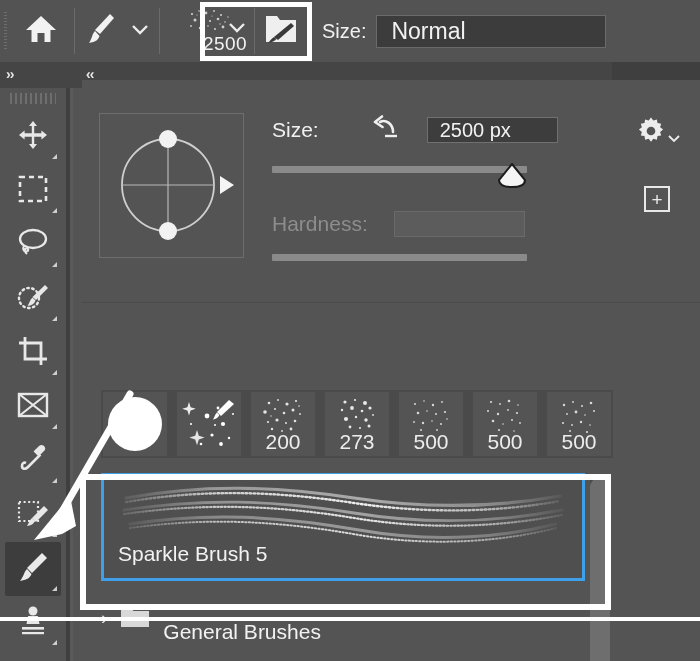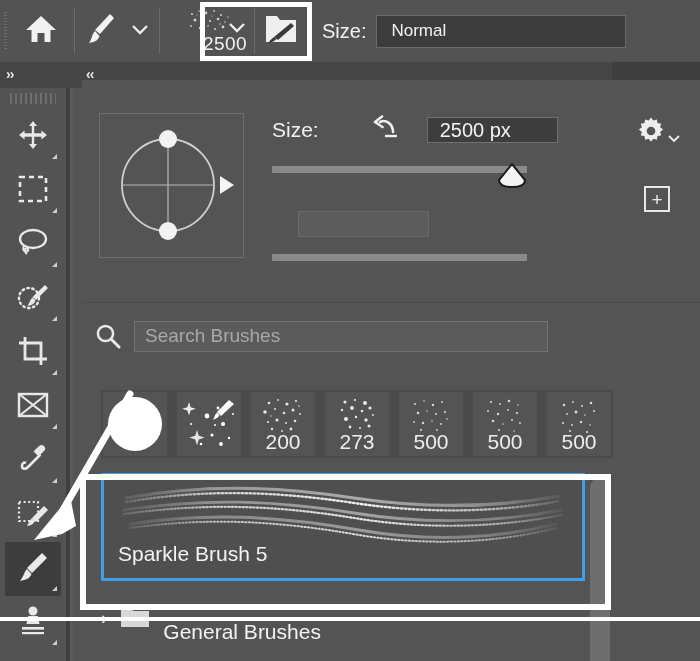--- a/index.html
+++ b/index.html
@@ -43,23 +43,23 @@
 
   .white-box-toolbar {
     position: absolute; left: 200px; top: 2px; width: 112px; height: 59px;
     border: 5px solid #ffffff; pointer-events: none; z-index: 40;
   }
 
   .panel-toggle-btn { width: 44px; height: 62px; display:flex; align-items:center; justify-content:center; }
 
   .mode-label { font-size: 20px; color: #f0f0f0; margin-left: 10px; margin-right: 10px; }
   .mode-select {
-    height: 33px; width: 250px; background: #3c3c3c; border: 1px solid #6a6a6a;
+    height: 33px; width: 230px; background: #3c3c3c; border: 1px solid #6a6a6a;
     display: flex; align-items: center; padding-left: 14px;
-    font-size: 17px; color: #f2f2f2;
+    font-size: 23px; color: #f2f2f2;
   }
 
   
   .dock-strip {
     position: absolute; left: 0; top: 62px; width: 700px; height: 26px;
     background: #454545;
   }
   .dock-chev {
     position: absolute; top: 4px; font-size: 14px; color: #e6e6e6;
     font-weight: bold; letter-spacing: -1px;
@@ -432,20 +432,21 @@
         <div style="position:relative; height:40px; margin-top:12px;">
           <div class="slider-track" style="left:0; top:7px; width:255px;"></div>
           <div class="slider-knob" style="left:225px; top:4px;">
             <svg width="30" height="25" viewBox="0 0 30 25">
               <path d="M15 1 L28 17 C28 22 23 24 15 24 C7 24 2 22 2 17 Z" fill="#f5f5f5" stroke="#1c1c1c" stroke-width="2"></path>
             </svg>
           </div>
         </div>
 
         <div style="display:flex; align-items:center; height:34px; margin-top:8px;">
+          <span class="lbl-hard">Hardness:</span>
           <div class="num-field disabled" style="width:131px; margin-left:26px;"></div>
         </div>
 
         <div style="position:relative; height:20px; margin-top:13px;">
           <div class="slider-track" style="left:0; top:0; width:255px;"></div>
         </div>
       </div>
 
       <div class="gear-wrap">
         <span>
@@ -459,29 +460,20 @@
             <path d="M1 2 L6 7 L11 2" stroke="#ededed" stroke-width="1.8" fill="none"></path>
           </svg>
         </span>
       </div>
 
       <div class="plus-btn">+</div>
     </div>
 
     <div class="divider" style="position:absolute; left:0; top:222px; width:618px;"></div>
 
-    <div class="search-row">
-      <div class="search-icon-wrap">
-        <svg width="26" height="26" viewBox="0 0 26 26">
-          <circle cx="10.5" cy="10.5" r="7.6" fill="none" stroke="#e8e8e8" stroke-width="2.5"></circle>
-          <line x1="16" y1="16" x2="24" y2="24" stroke="#e8e8e8" stroke-width="3" stroke-linecap="round"></line>
-        </svg>
-      </div>
-      <div class="search-input">Search Brushes</div>
-    </div>
 
     <div class="preset-strip">
 
       <div class="preset-cell">
         <div class="round-brush"></div>
       </div>
 
       <div class="preset-cell">
         <svg width="64" height="64" viewBox="0 0 64 64" style="position:absolute;left:0;top:0;">
           <g fill="#ffffff">

